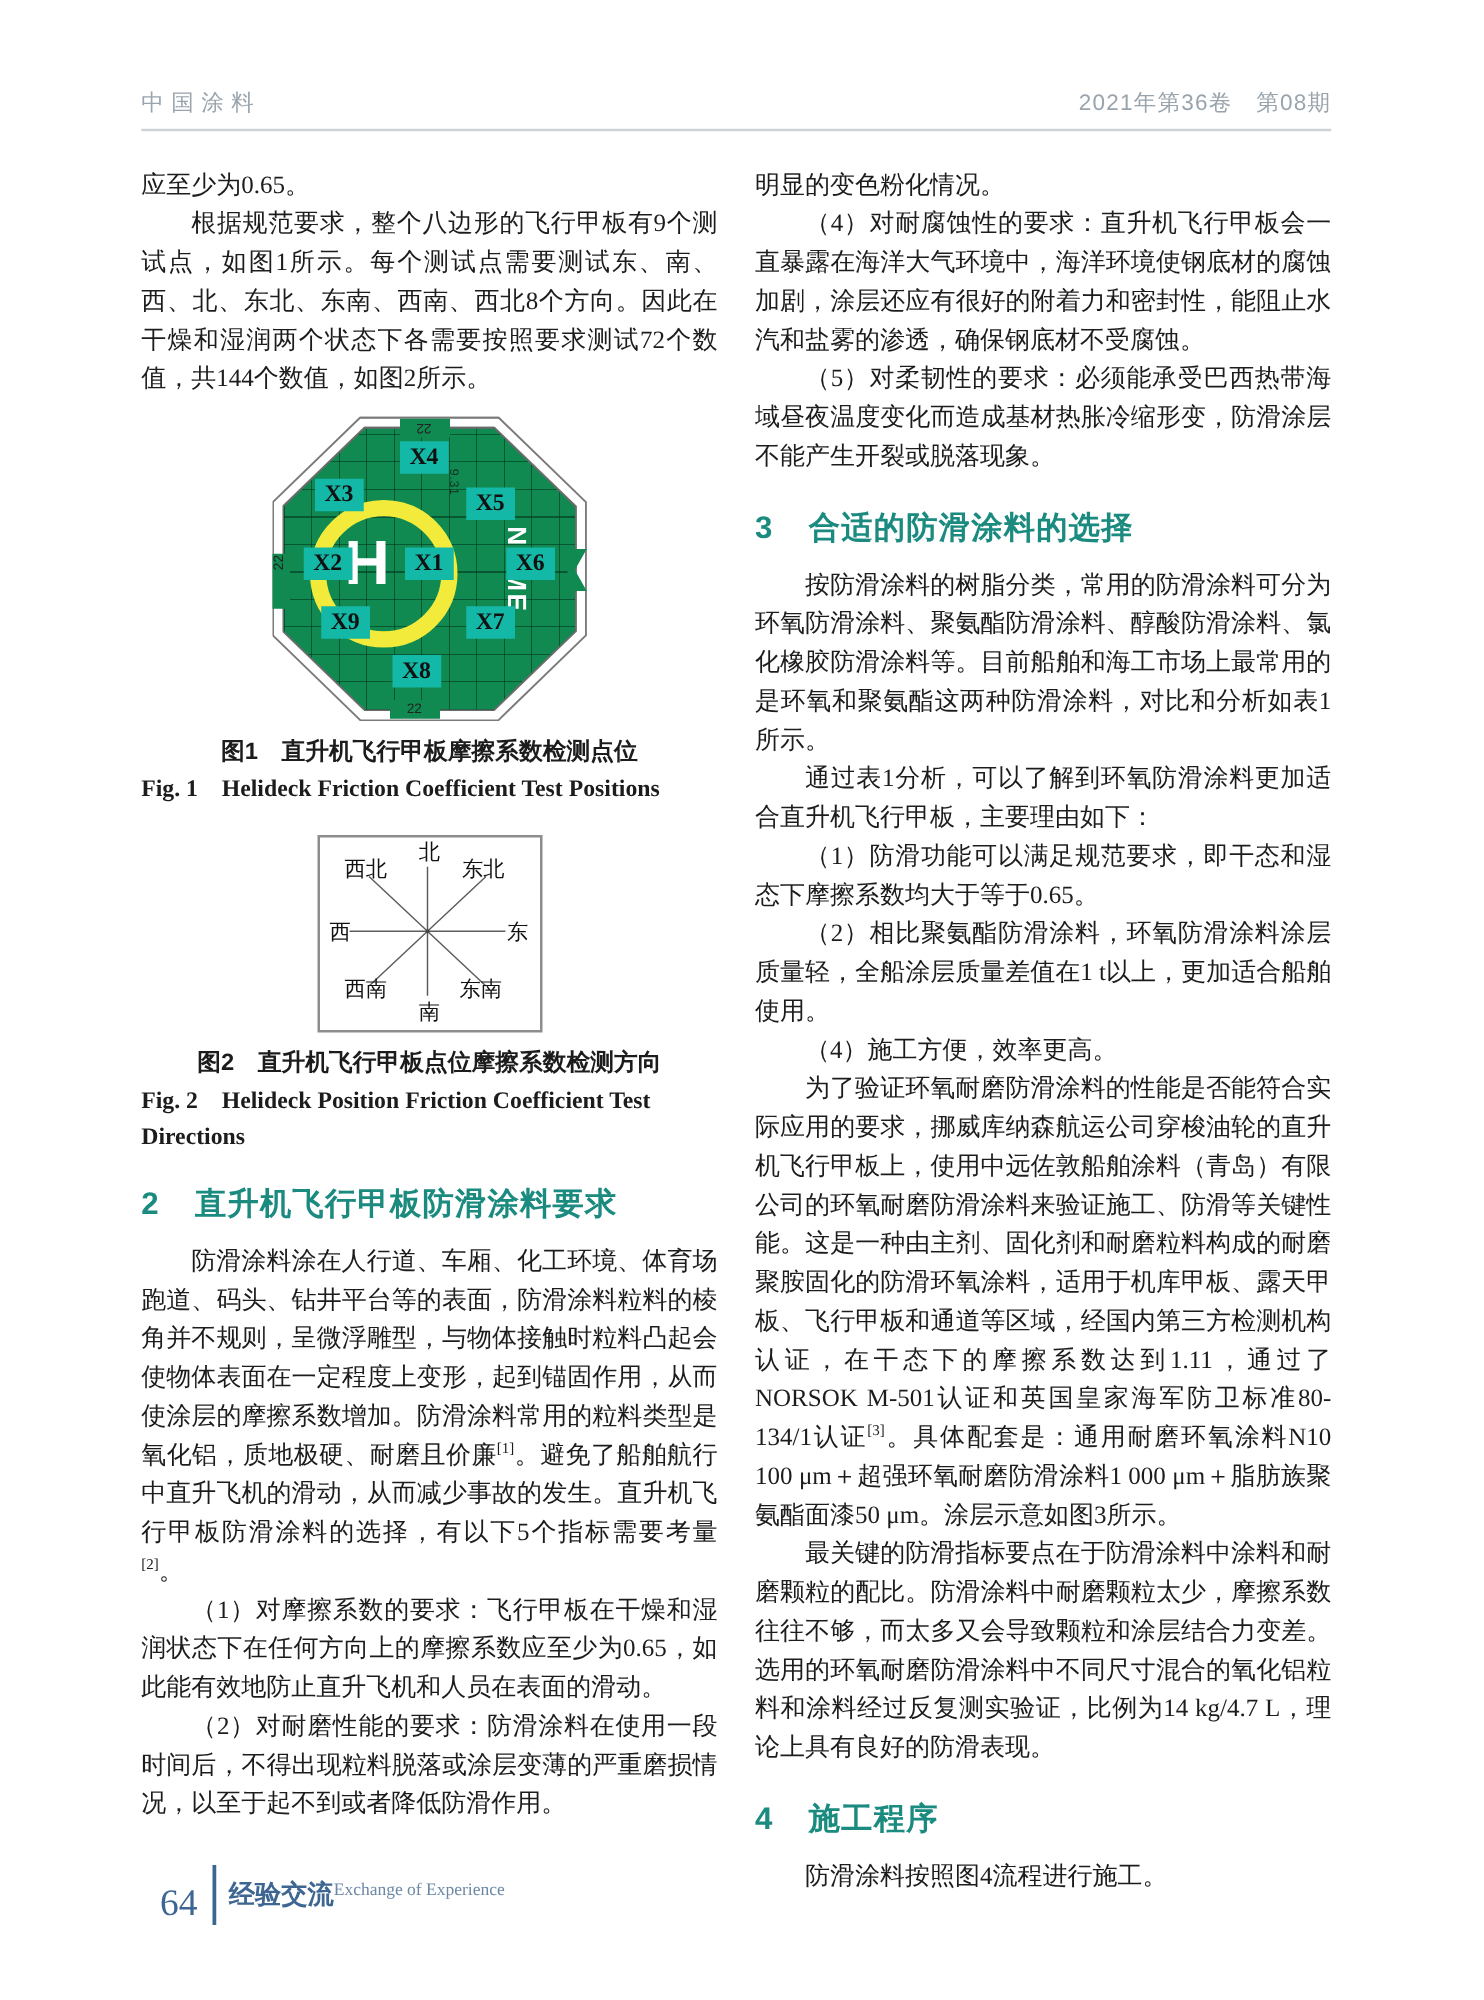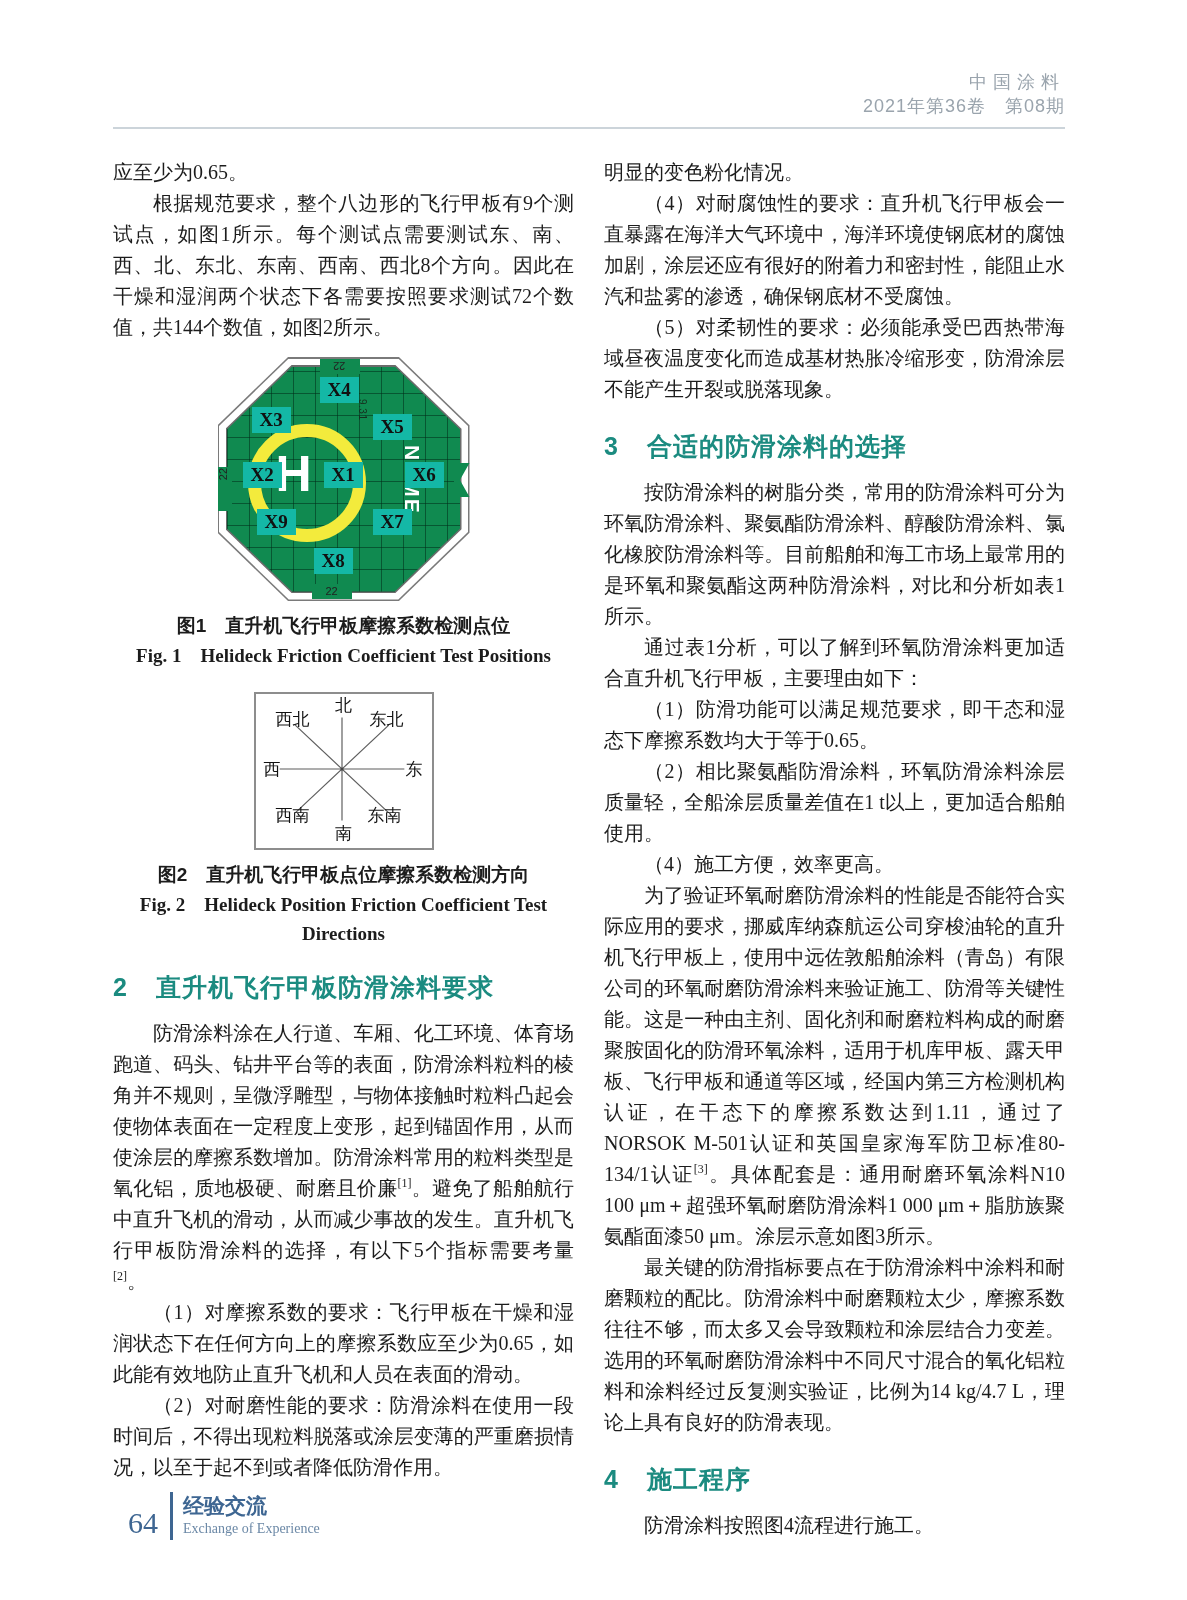--- a/index.html
+++ b/index.html
@@ -2,38 +2,38 @@
 <html><head>
 <meta charset="utf-8">
 <style>
   html,body{margin:0;padding:0;background:#ffffff;}
   body{width:1187px;height:1600px;position:relative;overflow:hidden;
        font-family:"Liberation Serif", serif;color:#1c1c1c;}
   .page{position:absolute;inset:0;padding:70px 122px 0 113px;box-sizing:border-box;}
 
   
   .hd{display:flex;justify-content:space-between;align-items:flex-end;
-      color:#9aa4ad;border-bottom:2px solid #ccd4da;padding-bottom:9px;flex-direction:column;}
+      color:#9aa4ad;border-bottom:2px solid #ccd4da;padding-bottom:9px;}
   .hd .journal{font-size:18px;letter-spacing:6px;font-family:"Liberation Sans",sans-serif;}
   .hd .issue{font-size:18px;font-family:"Liberation Sans",sans-serif;letter-spacing:1px;}
 
   
   .columns{display:flex;gap:30px;margin-top:28px;}
   .col{width:461px;}
   .body-p{margin:0;font-size:20px;line-height:31px;text-align:justify;}
   .ind{text-indent:2em;}
   sup{font-size:12px;line-height:0;vertical-align:super;}
 
   h2.sec{margin:26px 0 16px 0;font-size:25px;line-height:30px;color:#1b8b80;
          font-family:"Liberation Sans",sans-serif;font-weight:bold;letter-spacing:1px;}
   .sec-num{margin-right:28px;}
 
   .cap-cn{margin:12px 0 0 0;text-align:center;font-size:19px;font-weight:bold;
           font-family:"Liberation Sans",sans-serif;line-height:26px;}
-  .cap-en{margin:4px 0 0 0;text-align:center;font-size:19px;font-weight:bold;
+  .cap-en{margin:4px 0 0 0;text-align:left;font-size:19px;font-weight:bold;
           font-family:"Liberation Serif",serif;line-height:25px;}
 
   
   .fig1-wrap{position:relative;width:252px;height:244px;margin:14px auto 2px auto;}
   .octa{position:absolute;
         clip-path:polygon(28% 0,72% 0,100% 28%,100% 72%,72% 100%,28% 100%,0 72%,0 28%);}
   .octa.outline{inset:0;background:#7a7a7a;}
   .octa.white{inset:1.5px;background:#ffffff;}
   .octa.edge{inset:8px;background:#6b6b6b;}
   .octa.green{inset:9.5px;background-color:#108a50;
@@ -78,21 +78,21 @@
   .dir-ne{left:114px;top:16px;}
   .dir-nw{left:20px;top:16px;}
   .dir-se{left:112px;top:112px;}
   .dir-sw{left:20px;top:112px;}
 
   
   .ft{position:absolute;left:128px;top:1492px;display:flex;align-items:center;}
   .ft .pageno{font-size:30px;color:#3e6692;font-family:"Liberation Serif",serif;
               margin-right:12px;align-self:flex-end;text-align:center;}
   .ft .bar{width:3px;height:48px;background:#3e6692;margin-right:10px;}
-  .ft .names{display:flex;flex-direction:column;justify-content:center;}
+  .ft .names{display:flex;flex-direction:row;justify-content:center;}
   .ft .cn{font-size:21px;font-weight:bold;color:#3e6692;
           font-family:"Liberation Sans",sans-serif;line-height:26px;}
   .ft .en{font-size:14px;color:#6b88a6;font-family:"Liberation Serif",serif;line-height:20px;}
 </style>
 </head>
 <body>
 
 <div class="page">
 
   <header class="hd">

